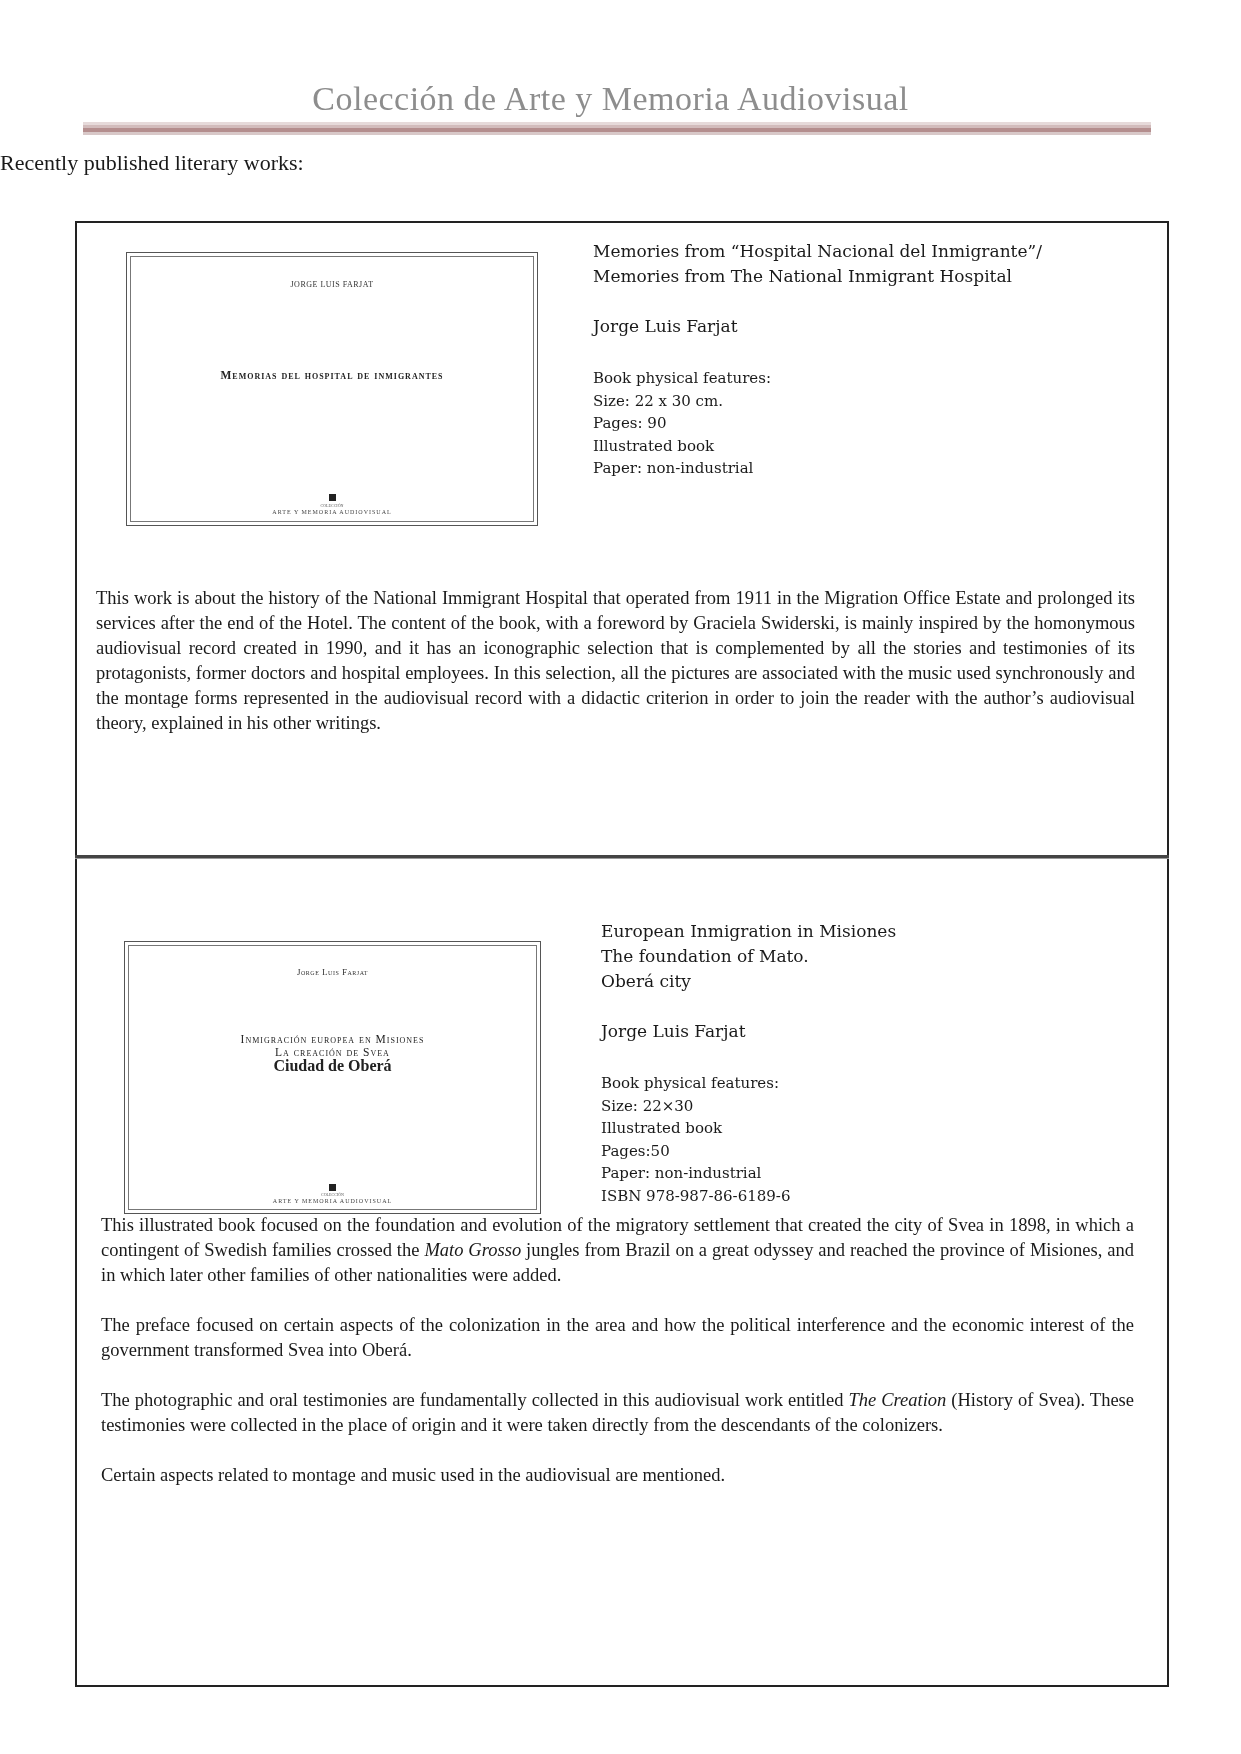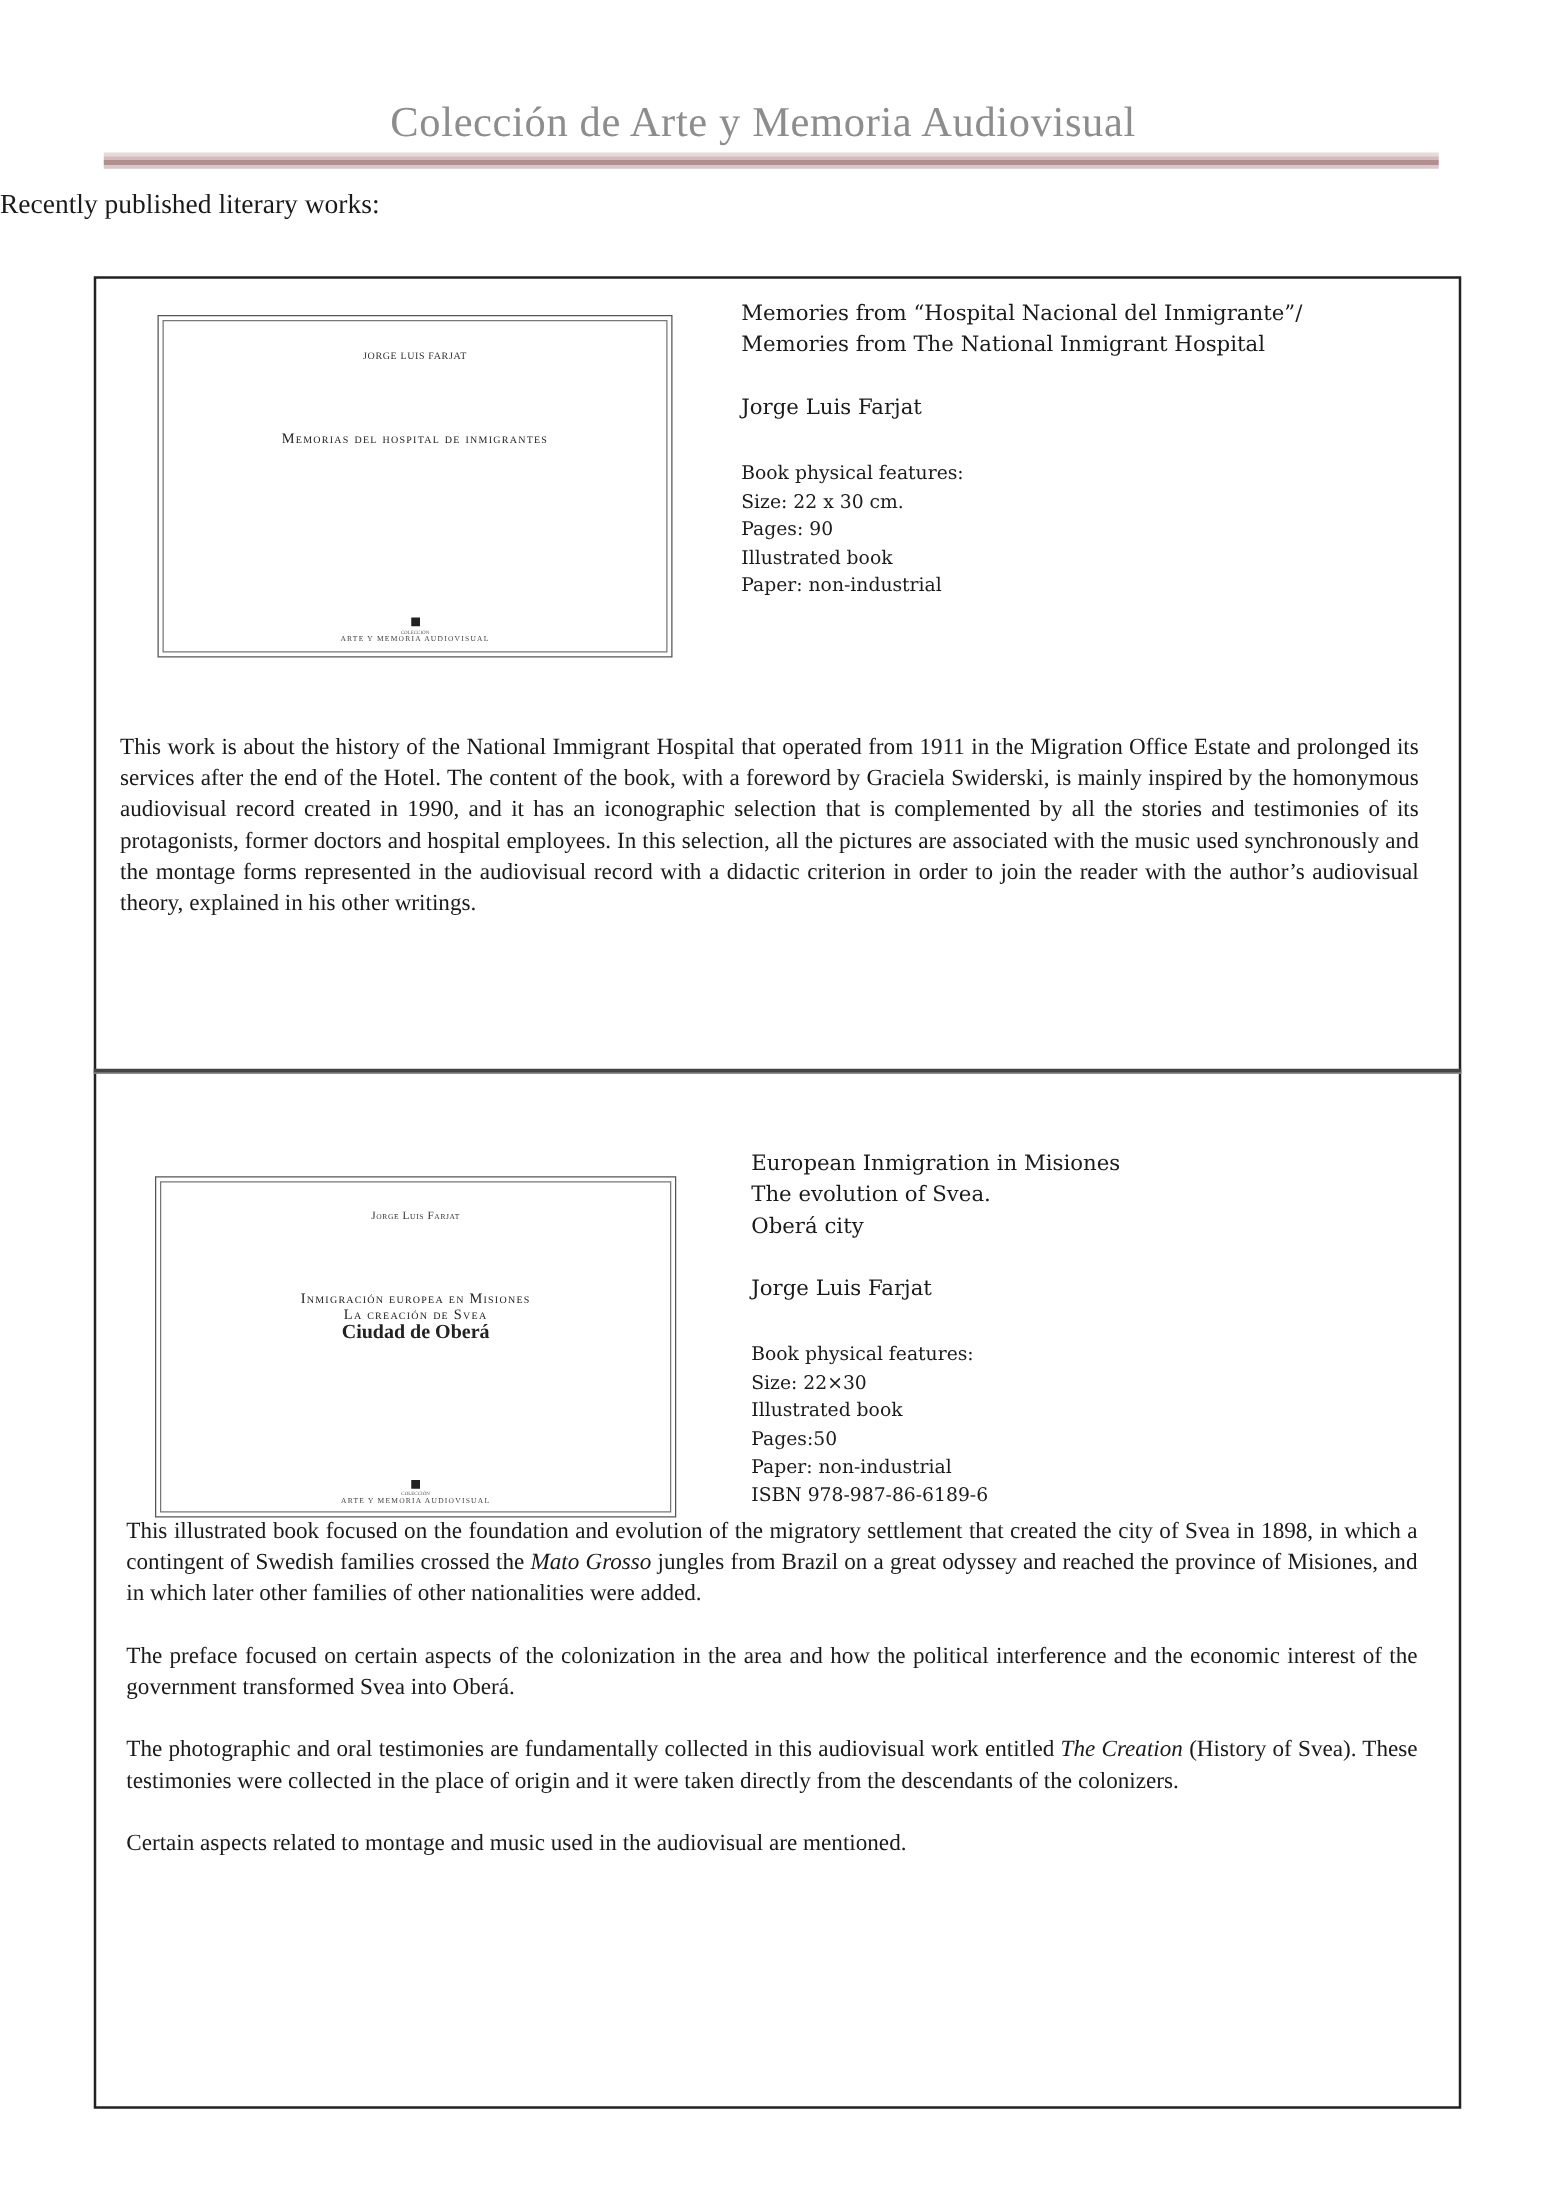--- a/index.html
+++ b/index.html
@@ -40,21 +40,21 @@
   <div class="b4"></div>
 </div>
 <div class="subtitle">Recently published literary works:</div>
 
 <div class="frame"></div>
 <div class="divider"></div>
 
 <div class="cover" style="left:126px; top:252px; width:412px; height:274px;">
   <div class="cover-inner"></div>
   <div class="c-author" style="top:27px;">Jorge Luis Farjat</div>
-  <div class="c-title" style="top:92px;">Memorias del hospital de inmigrantes</div>
+  <div class="c-title" style="top:116px;font-weight:bold;">Memorias del hospital de inmigrantes</div>
   <div class="c-logo" style="top:241px;"></div>
   <div class="c-coll" style="top:250px;">Colección</div>
   <div class="c-series" style="top:256px;">Arte y Memoria Audiovisual</div>
 </div>
 
 <div class="info" style="left:593px; top:239px; width:520px;">
   <div class="title-line">Memories from “Hospital Nacional del Inmigrante”/</div>
   <div class="title-line">Memories from The National Inmigrant Hospital</div>
   <div class="author">Jorge Luis Farjat</div>
   <div class="features">
@@ -76,21 +76,21 @@
   <div class="c-title" style="top:91px;">Inmigración europea en Misiones</div>
   <div class="c-title" style="top:104px;">La creación de Svea</div>
   <div class="c-title c-sub" style="top:117px;">Ciudad de Oberá</div>
   <div class="c-logo" style="top:242px;"></div>
   <div class="c-coll" style="top:250px;">Colección</div>
   <div class="c-series" style="top:256px;">Arte y Memoria Audiovisual</div>
 </div>
 
 <div class="info" style="left:601px; top:919px; width:520px;">
   <div class="title-line">European Inmigration in Misiones</div>
-  <div class="title-line">The evolution of Svea.</div>
+  <div class="title-line">The foundation of Mato.</div>
   <div class="title-line">Oberá city</div>
   <div class="author">Jorge Luis Farjat</div>
   <div class="features">
     <div>Book physical features:</div>
     <div>Size: 22×30</div>
     <div>Illustrated book</div>
     <div>Pages:50</div>
     <div>Paper: non-industrial</div>
     <div>ISBN 978-987-86-6189-6</div>
   </div>

